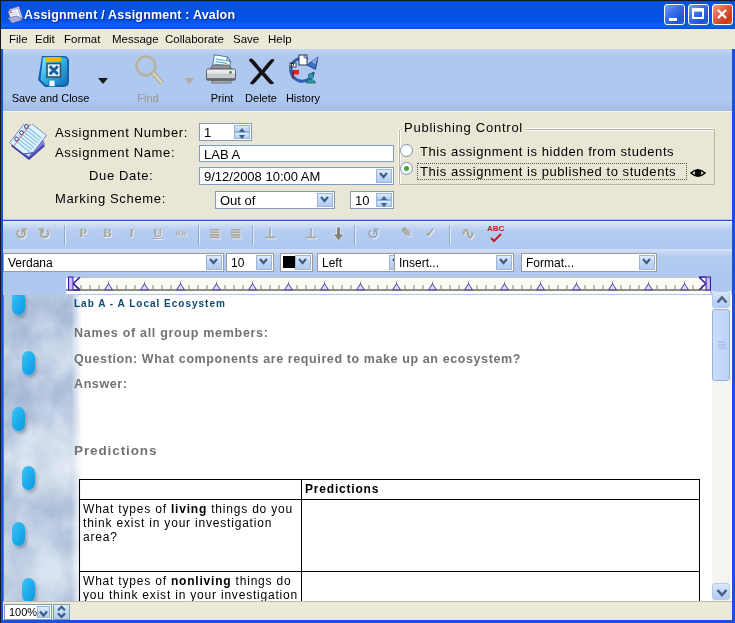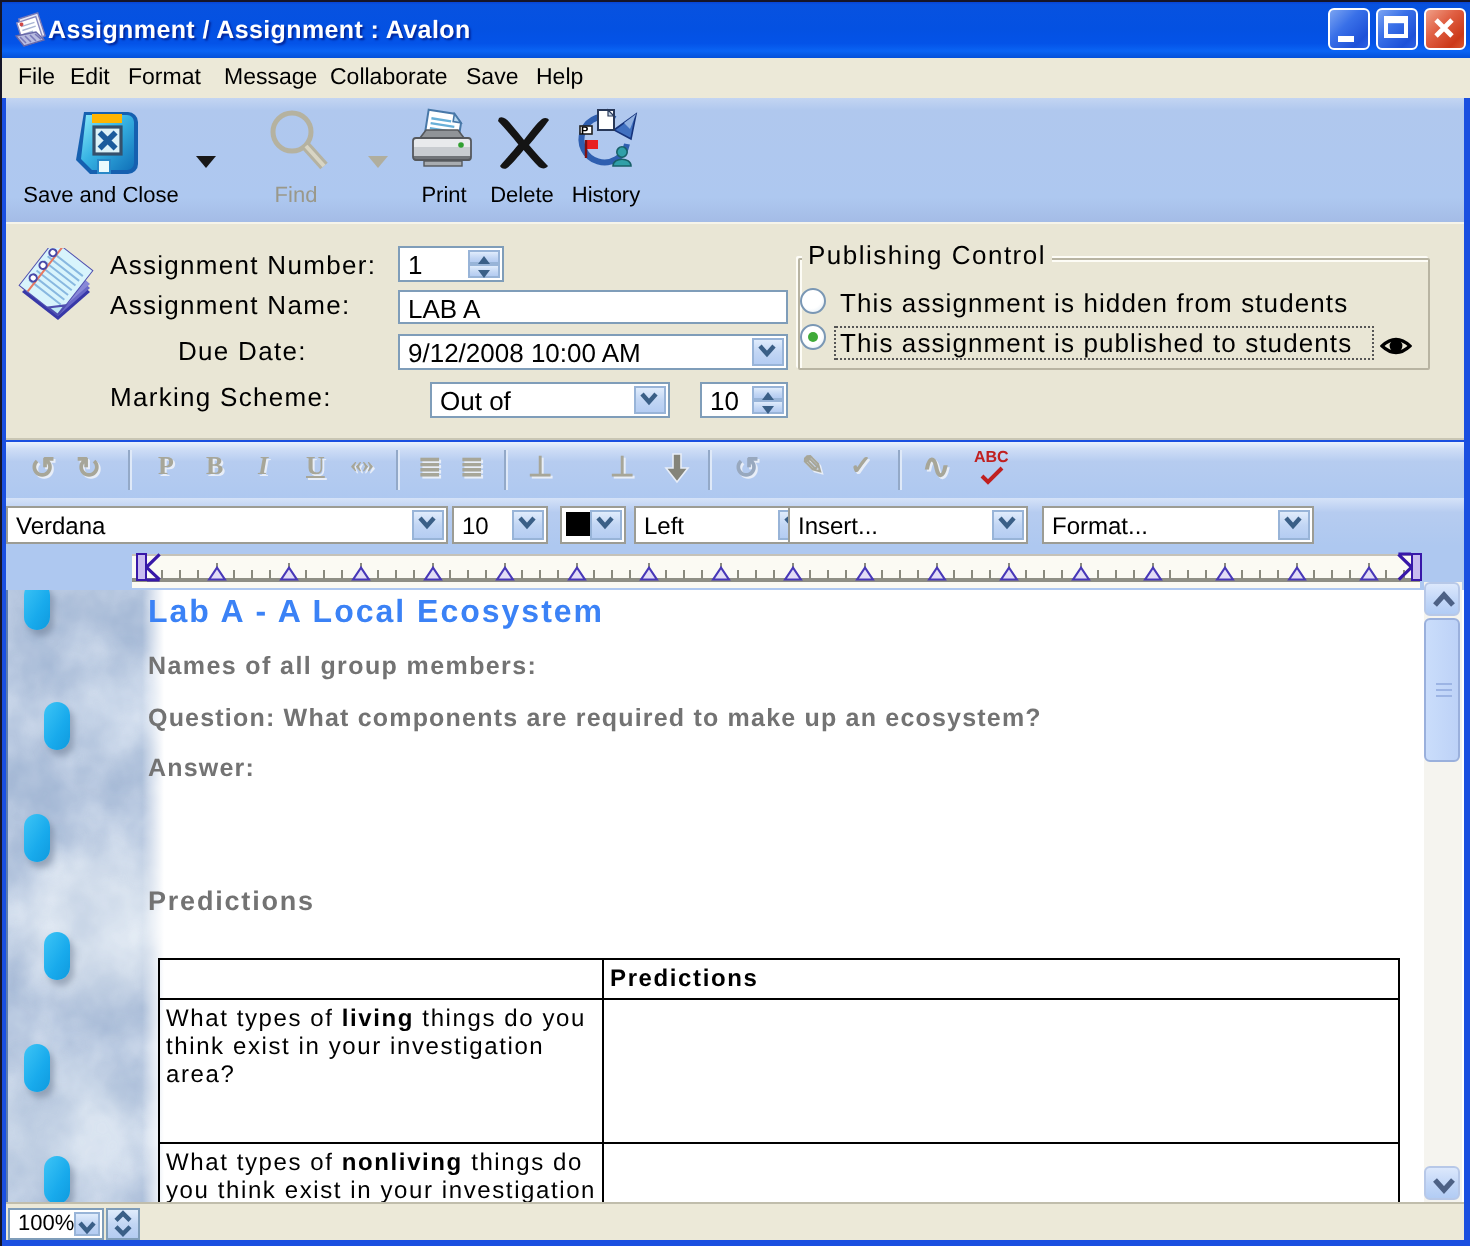--- a/index.html
+++ b/index.html
@@ -510,21 +510,21 @@
       <rect width="78" height="306" fill="url(#fade)"></rect>
     </svg>
   </div>
   <div class="pill" style="left:9px;top:-4px"></div>
   <div class="pill" style="left:19px;top:56px"></div>
   <div class="pill" style="left:9px;top:112px"></div>
   <div class="pill" style="left:19px;top:171px"></div>
   <div class="pill" style="left:9px;top:227px"></div>
   <div class="pill" style="left:19px;top:283px"></div>
 
-  <span class="doctext" style="left:71px;top:3px;font-size:16px;color:#3b82f6;letter-spacing:1px">Lab A - A Local Ecosystem</span>
+  <span class="doctext" style="left:71px;top:3px;font-size:10px;color:#0c4a6e;letter-spacing:1px">Lab A - A Local Ecosystem</span>
   <span class="doctext" style="left:71px;top:31px;font-size:12.5px;letter-spacing:0.7px">Names of all group members:</span>
   <span class="doctext" style="left:71px;top:57px;font-size:12.5px;letter-spacing:0.6px">Question: What components are required to make up an ecosystem?</span>
   <span class="doctext" style="left:71px;top:82px;font-size:12.5px;letter-spacing:0.6px">Answer:</span>
   <span class="doctext" style="left:71px;top:148px;font-size:13.5px;letter-spacing:0.9px">Predictions</span>
 
   <table id="dtable" cellspacing="0">
     <tbody>
         <tr style="height:20px">
           <td style="width:221px"></td>
           <td style="font-weight:bold">Predictions</td>

